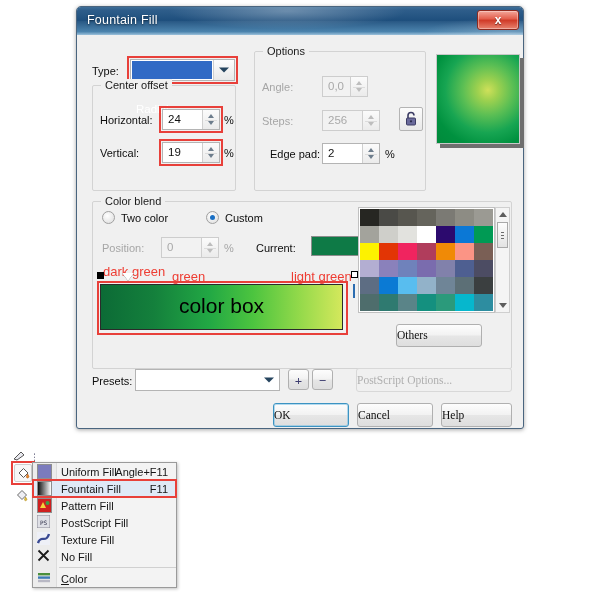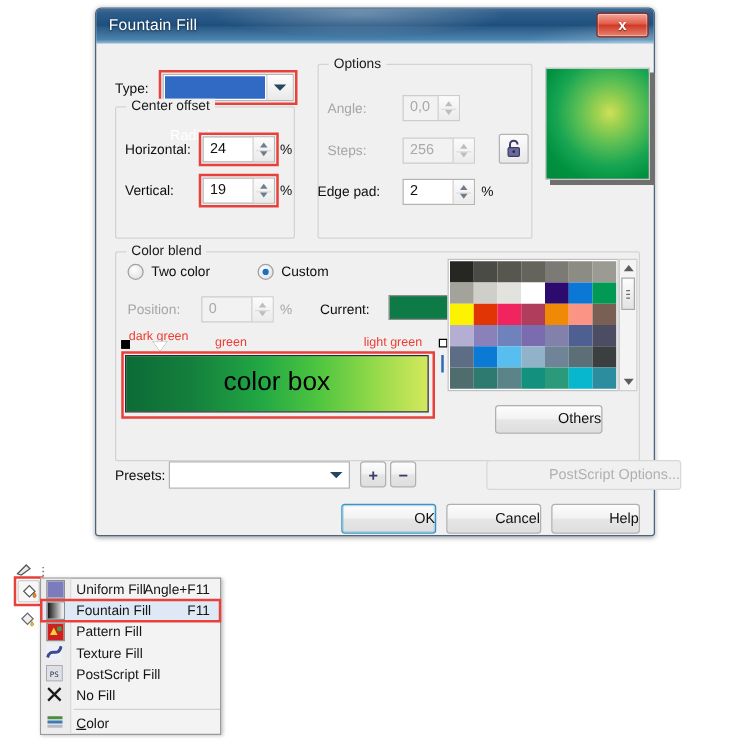--- a/index.html
+++ b/index.html
@@ -207,21 +207,21 @@
   .marker-sq.filled { background: #000; }
   .marker-sq.hollow { background: #fff; }
   .marker-tri {
     position: absolute; width: 0; height: 0;
     border-left: 6px solid transparent;
     border-right: 6px solid transparent;
     border-top: 8px solid #ffffff;
     filter: drop-shadow(0 0 0.6px #333);
   }
   .marker-bar { position: absolute; width: 2px; background: #2b6cb0; }
-  .ann { position: absolute; color: #ee3d33; font-size: 10px; }
+  .ann { position: absolute; color: #ee3d33; font-size: 13px; }
 
   
   .palette {
     position: absolute;
     border: 1px solid #c0c0c0;
     background: #ffffff;
     padding: 1px;
   }
   .palette .grid {
     display: grid;
@@ -256,24 +256,25 @@
 
   
   .btn {
     position: absolute;
     height: 23px;
     border: 1px solid #b0b0b0;
     border-radius: 3px;
     background: linear-gradient(to bottom, #fdfdfd 0%, #f2f2f2 48%, #e6e6e6 52%, #dedede 100%);
     font-size: 11.5px;
     color: #0f0f0f;
-    text-align: right;
+    text-align: left;
     line-height: 21px;
-  }
-  .btn.disabled { color: #b0b0b0; background: #f0f0f0; border-color: #d8d8d8; margin-left: 33px; }
+    font-family: Liberation Serif, serif;
+  }
+  .btn.disabled { color: #b0b0b0; background: #f0f0f0; border-color: #d8d8d8; }
   .btn.default {
     border: 1px solid #3c93c2;
     box-shadow: 0 0 0 1px rgba(120,190,225,.55) inset;
   }
   .btn.sq { width: 21px; height: 21px; line-height: 19px; }
   .plusminus {
     position: absolute; left: 50%; top: 50%;
     transform: translate(-50%,-50%);
     color: #3b3b6e; font-size: 13px; font-weight: bold; line-height: 1;
   }
@@ -395,21 +396,21 @@
     <div style="position:absolute; left:321px; top:72px; width:24px; height:24px;
                 border:1px solid #b4b4b4; border-radius:2px;
                 background:linear-gradient(to bottom,#fcfcfc,#e8e8e8);">
       <svg width="14" height="16" viewBox="0 0 14 16" style="position:absolute; left:4px; top:3px;">
         <path d="M4 7 V4.5 a3 3 0 0 1 6 0" fill="none" stroke="#3c3c64" stroke-width="1.6"></path>
         <rect x="2.5" y="7" width="9" height="7" rx="1" fill="#6a6a9b" stroke="#3c3c64" stroke-width="1"></rect>
         <circle cx="7" cy="10.3" r="1.1" fill="#2b2b4a"></circle>
       </svg>
     </div>
 
-    <div class="lbl" style="left:176px; top:113px;">Edge pad:</div>
+    <div class="lbl" style="left:192px; top:113px;">Edge pad:</div>
     <div class="field" style="left:244px; top:108px; width:58px;">
       <span class="val">2</span>
       <span class="spin">
         <i class="arrow up"></i>
         <i class="sep"></i>
         <i class="arrow down"></i>
       </span>
     </div>
     <div class="lbl" style="left:307px; top:113px;">%</div>
 
@@ -586,31 +587,31 @@
       <div class="mi">
         <span class="micon"><svg width="13" height="13" viewBox="0 0 13 13">
             <rect width="13" height="13" fill="#cf2020"></rect>
             <path d="M2 9 L5 3 L8 9 Z" fill="#f5d23a"></path>
             <circle cx="9.5" cy="4" r="2" fill="#3ca14a"></circle>
           </svg></span>
         <span class="mlabel">Pattern Fill</span>
       </div>
       <div class="mi">
         <span class="micon" style="border: none;"><svg width="13" height="13" viewBox="0 0 13 13">
+            <rect width="13" height="13" fill="#dfe0e6" stroke="#8a8a96"></rect>
+            <text x="6.5" y="9.5" font-size="6" text-anchor="middle" fill="#2a2a44" font-family="monospace">PS</text>
+          </svg></span>
+        <span class="mlabel">PostScript Fill</span>
+      </div>
+      <div class="mi">
+        <span class="micon" style="border: none;"><svg width="13" height="13" viewBox="0 0 13 13">
             <rect width="13" height="13" fill="#eef0f7"></rect>
             <path d="M1 11 C4 2 9 12 12 2" stroke="#3a4a93" stroke-width="2.4" fill="none"></path>
           </svg></span>
         <span class="mlabel">Texture Fill</span>
-      </div>
-      <div class="mi">
-        <span class="micon" style="border: none;"><svg width="13" height="13" viewBox="0 0 13 13">
-            <rect width="13" height="13" fill="#dfe0e6" stroke="#8a8a96"></rect>
-            <text x="6.5" y="9.5" font-size="6" text-anchor="middle" fill="#2a2a44" font-family="monospace">PS</text>
-          </svg></span>
-        <span class="mlabel">PostScript Fill</span>
       </div>
       <div class="mi">
         <span class="micon" style="border: none;"><svg width="13" height="13" viewBox="0 0 13 13">
             <path d="M1.5 1.5 L11.5 11.5 M11.5 1.5 L1.5 11.5" stroke="#1b1b1b" stroke-width="1.8"></path>
           </svg></span>
         <span class="mlabel">No Fill</span>
       </div>
     </div>
   <div class="mi-sep"></div>
   <div class="mi">

